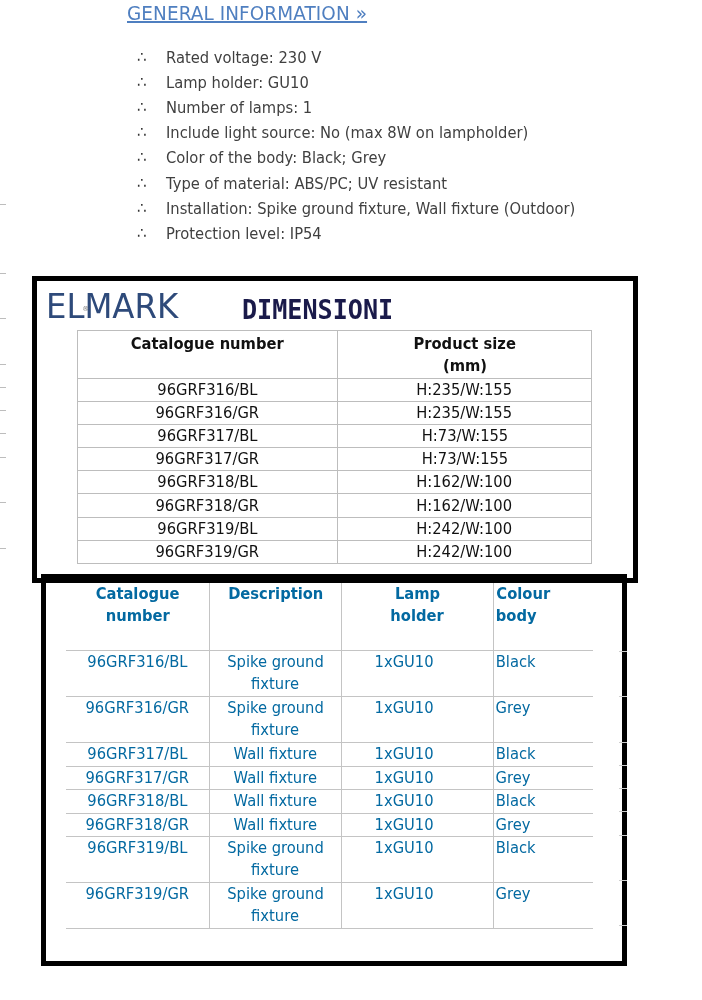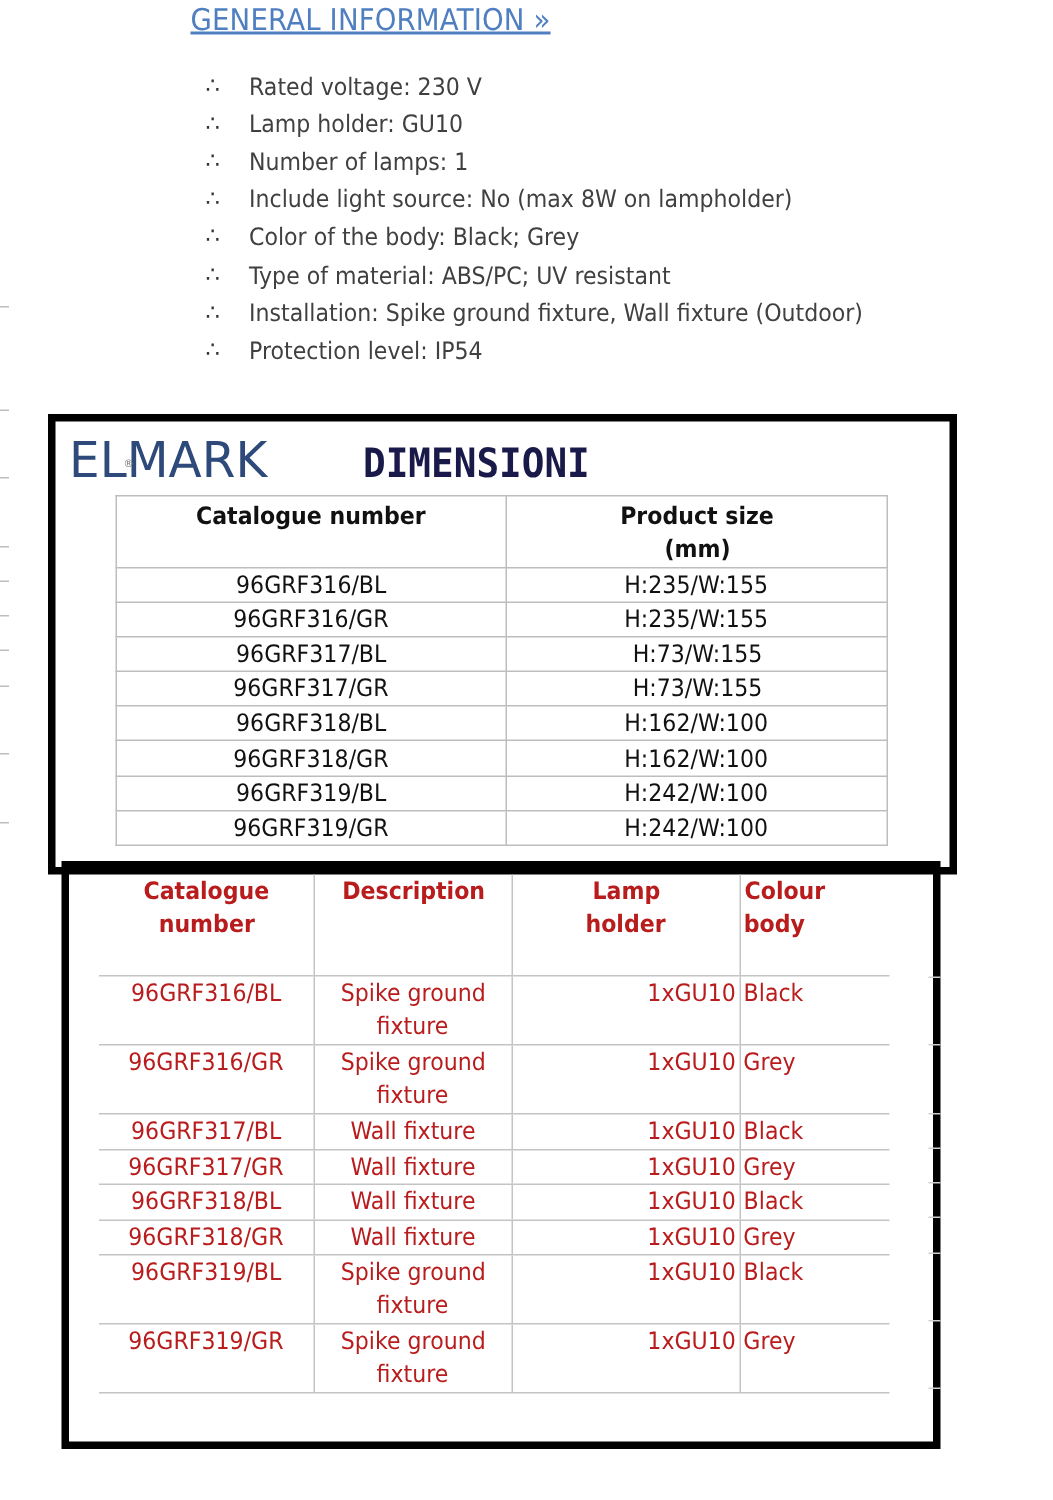--- a/index.html
+++ b/index.html
@@ -64,32 +64,32 @@
     table.dims td { height:22.1px; line-height:22px; }
     table.dims .c1 { width:259px; }
     .sq { display:inline-block; transform:scaleX(0.92); }
 
     table.cat {
       position:absolute; left:66px; top:583px; width:527px;
       border-collapse:collapse; font-size:16px;
       font-family:"DejaVu Sans", sans-serif;
     }
     table.cat th, table.cat td {
-      text-align:center; padding:0; color:#b91c1c; vertical-align:top;
+      text-align:center; padding:0; color:#0369a1; vertical-align:top;
       border-bottom:1px solid #c4c4c4; border-left:1px solid #c4c4c4;
     }
     table.cat th:first-child, table.cat td:first-child { border-left:none; }
     table.cat th { font-weight:bold; height:67px; line-height:22px; padding-top:0px; }
     table.cat td { line-height:22px; }
     table.cat tr.two td { height:45px; padding-top:0; }
     table.cat tr.one td { height:22.5px; }
     table.cat .col1 { width:143px; }
     table.cat .col2 { width:131px; }
     table.cat .col3 { width:121px; text-align:center;margin-top:18px; }
-    table.cat td.col3 { text-align:right; padding-left:30px; }
+    table.cat td.col3 { text-align:left; padding-left:30px; }
     table.cat .col4 { text-align:left; padding-right:17px; }
   </style>
 </head>
 <body>
 
 <div>
   <div class="tick" style="top:204px"></div>
   <div class="tick" style="top:273px"></div>
   <div class="tick" style="top:318px"></div>
   <div class="tick" style="top:364px"></div>

